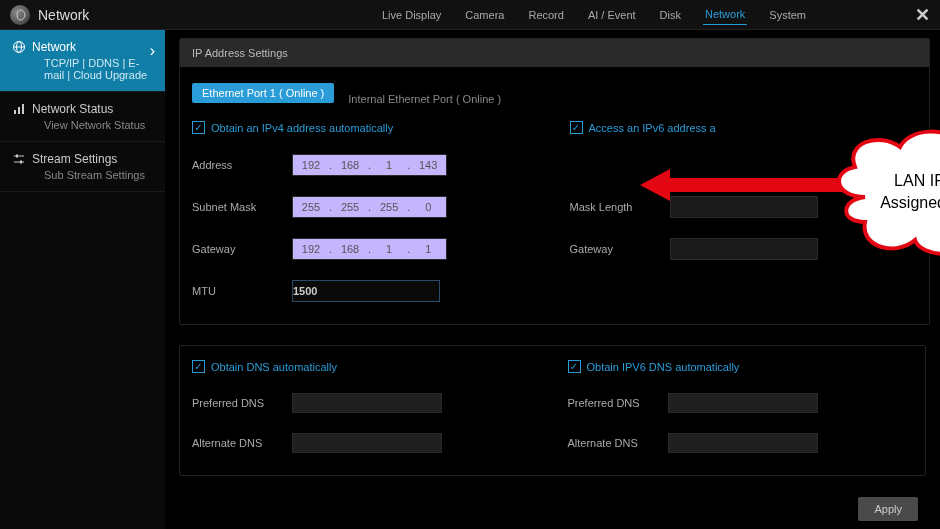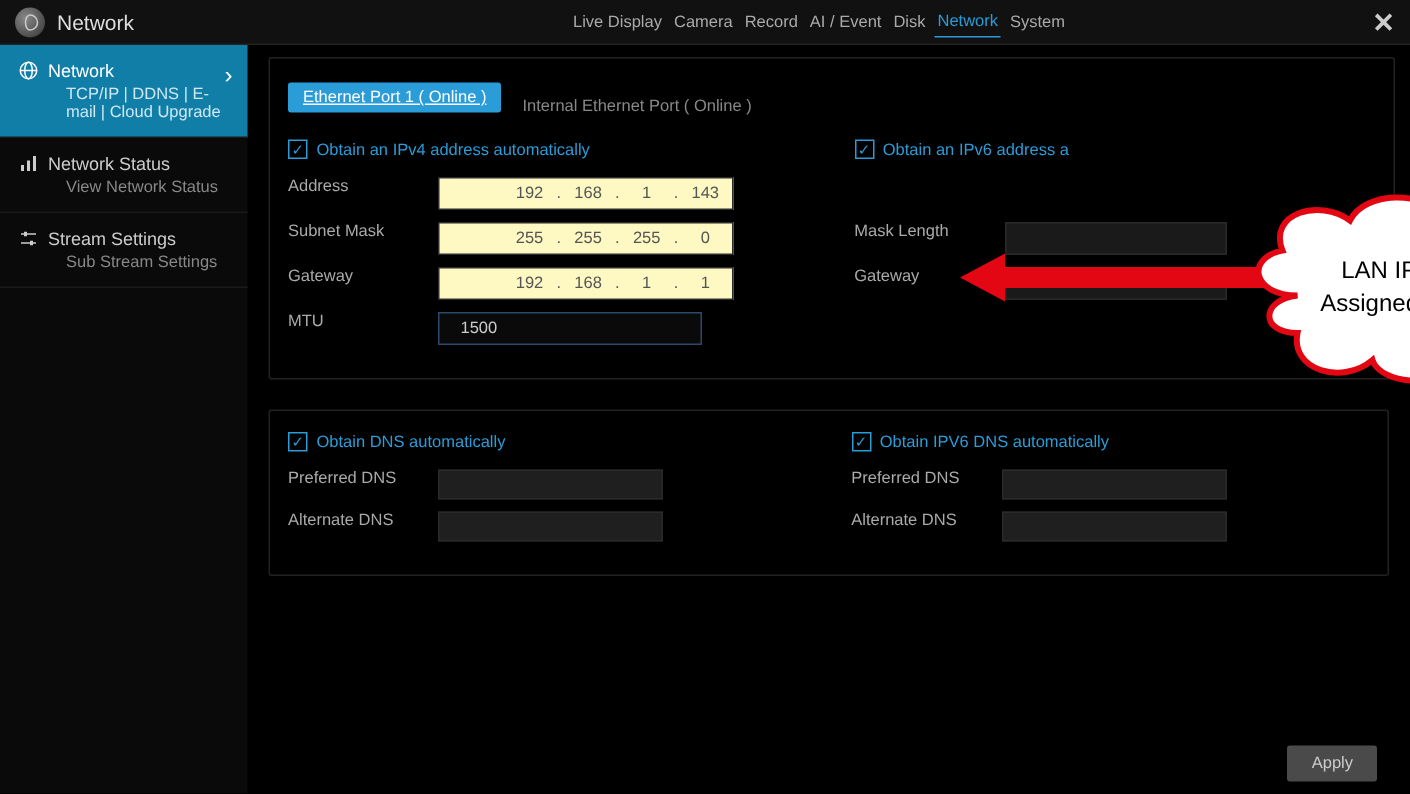--- a/index.html
+++ b/index.html
@@ -2,21 +2,21 @@
 <html><head>
 <meta charset="utf-8">
 <style>
 * { margin: 0; padding: 0; box-sizing: border-box; font-family: Arial, sans-serif; }
 body { background: #000; color: #999; font-size: 11px; width: 940px; height: 529px; overflow: hidden; position: relative; }
 
 .topbar { height: 30px; background: #111; display: flex; align-items: center; padding: 0 10px; border-bottom: 1px solid #222; }
 .logo-area { display: flex; align-items: center; gap: 8px; flex: 0 0 200px; }
 .logo-icon { width: 20px; height: 20px; border-radius: 50%; background: radial-gradient(circle at 35% 35%, #888, #333); display: flex; align-items: center; justify-content: center; }
 .logo-text { color: #ddd; font-size: 14px; }
-.top-menu { display: flex; gap: 4px; margin-left: 170px; align-items: center; }
+.top-menu { display: flex; gap: 20px; margin-left: 170px; align-items: center; }
 .top-menu-item { color: #aaa; font-size: 11px; cursor: pointer; padding: 4px 2px; }
 .top-menu-item.active { color: #2a9cd8; border-bottom: 1px solid #2a9cd8; }
 .close-x { margin-left: auto; color: #ccc; font-size: 18px; font-weight: bold; cursor: pointer; }
 
 .body-row { display: flex; height: calc(100% - 30px); }
 .sidebar { width: 165px; background: #0a0a0a; }
 .side-item { padding: 10px 12px; border-bottom: 1px solid #1a1a1a; position: relative; cursor: pointer; }
 .side-item.active { background: #117ea8; color: #fff; }
 .side-item.active .side-sub { color: #cfe8f3; }
 .side-title { font-size: 12px; display: flex; align-items: center; gap: 6px; }
@@ -28,33 +28,33 @@
 
 .main { flex: 1; padding: 0; position: relative; }
 .subtabs { display: flex; gap: 18px; padding: 8px 20px 6px 20px; font-size: 11px; background: #0a0a0a; }
 .subtab { color: #888; cursor: pointer; padding: 2px 4px; }
 .subtab.active { color: #2a9cd8; border-bottom: 1px solid #2a9cd8; }
 
 .panel { margin: 8px 10px 0 14px; border: 1px solid #222; border-radius: 2px; padding-bottom: 14px; }
 .panel-header { background: #2a2a2a; color: #bbb; padding: 8px 12px; font-size: 11px; }
 .port-tabs { display: flex; gap: 4px; padding: 10px 12px 12px 12px; align-items: center; }
 .port-tab { padding: 4px 10px; font-size: 11px; cursor: pointer; }
-.port-tab.active { background: #2a9cd8; color: #fff; border-radius: 2px; text-decoration: underline; }
+.port-tab.active { background: #2a9cd8; color: #fff; border-radius: 2px; }
 .port-tab.inactive { color: #888; margin-top: 12px; }
 
 .cols { display: flex; padding: 0 12px; gap: 30px; }
 .col { flex: 1; }
 .chk-row { display: flex; align-items: center; gap: 6px; color: #2a9cd8; font-size: 11px; margin-bottom: 12px; cursor: pointer; }
 .chk { width: 13px; height: 13px; border: 1px solid #2a9cd8; display: flex; align-items: center; justify-content: center; color: #2a9cd8; font-size: 10px; }
-.field-row { display: flex; align-items: flex-start; margin-bottom: 8px; }
+.field-row { display: flex; align-items: center; margin-bottom: 8px; margin-top: 20px; }
 .field-label { width: 100px; color: #aaa; font-size: 11px; }
-.ip-input { display: flex; background: #fef9c3; border: 1px solid #2a2a2a; height: 22px; align-items: center; padding-left: 42px; }
+.ip-input { display: flex; background: #c4b5fd; border: 1px solid #2a2a2a; height: 22px; align-items: center; }
 .ip-oct { width: 36px; text-align: center; color: #555; font-size: 11px; }
 .ip-dot { color: #555; font-size: 11px; }
-.text-input { background: #0a0a0a; border: 1px solid #2a4a6a; height: 22px; width: 176px; color: #ccc; padding: 0 14px; font-size: 11px; }
+.text-input { background: #0a0a0a; border: 1px solid #2a4a6a; height: 22px; width: 148px; color: #ccc; padding: 0 0; font-size: 11px; font-weight: bold; }
 .blank-input { background: #1a1a1a; border: 1px solid #2a2a2a; height: 22px; width: 148px; }
 
 .dns-section { margin: 20px 14px 0 14px; border: 1px solid #222; border-radius: 2px; padding: 14px 12px; }
 .dns-cols { display: flex; gap: 30px; }
 .dns-col { flex: 1; }
 .dns-input { background: #1f1f1f; border: 1px solid #2a2a2a; height: 20px; width: 150px; }
 
 .apply-btn { position: absolute; right: 22px; bottom: 8px; background: #4a4a4a; color: #ccc; border: none; padding: 6px 16px; font-size: 11px; cursor: pointer; border-radius: 2px; }
 
 .arrow-annot { position: absolute; left: 475px; top: 148px; pointer-events: none; }
@@ -122,20 +122,21 @@
             </svg></span>
           <span class="si-text">Stream Settings</span>
         </div>
         <div class="side-sub">Sub Stream Settings</div>
       </div>
     </div>
 
   <div class="main">
 
     <div class="panel">
+      <div class="panel-header">IP Address Settings</div>
       <div class="port-tabs">
         <div class="port-tab active">Ethernet Port 1 ( Online )</div>
         <div class="port-tab inactive">Internal Ethernet Port ( Online )</div>
       </div>
       <div class="cols">
         <div class="col">
           <div class="chk-row">
             <span class="chk">✓</span>
             <span>Obtain an IPv4 address automatically</span>
           </div>
@@ -176,21 +177,21 @@
             </div>
           </div>
           <div class="field-row">
             <div class="field-label">MTU</div>
             <input class="text-input" value="1500" style="">
           </div>
         </div>
         <div class="col">
           <div class="chk-row">
             <span class="chk">✓</span>
-            <span>Obtain an IPv6 address a</span>
+            <span>Access an IPv6 address a</span>
           </div>
           <div style="height:30px"></div>
           <div class="field-row">
             <div class="field-label">Mask Length</div>
             <div class="blank-input"></div>
           </div>
           <div class="field-row">
             <div class="field-label">Gateway</div>
             <div class="blank-input"></div>
           </div>

